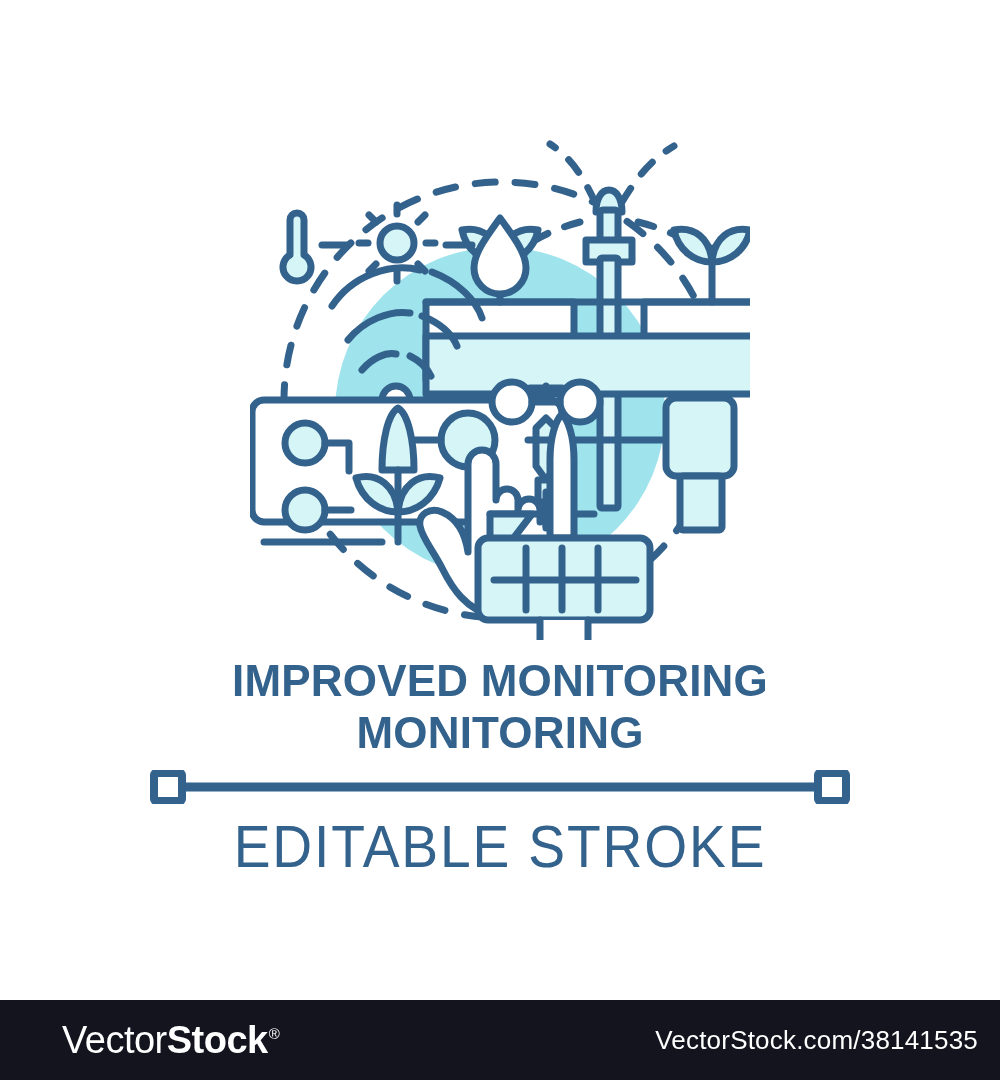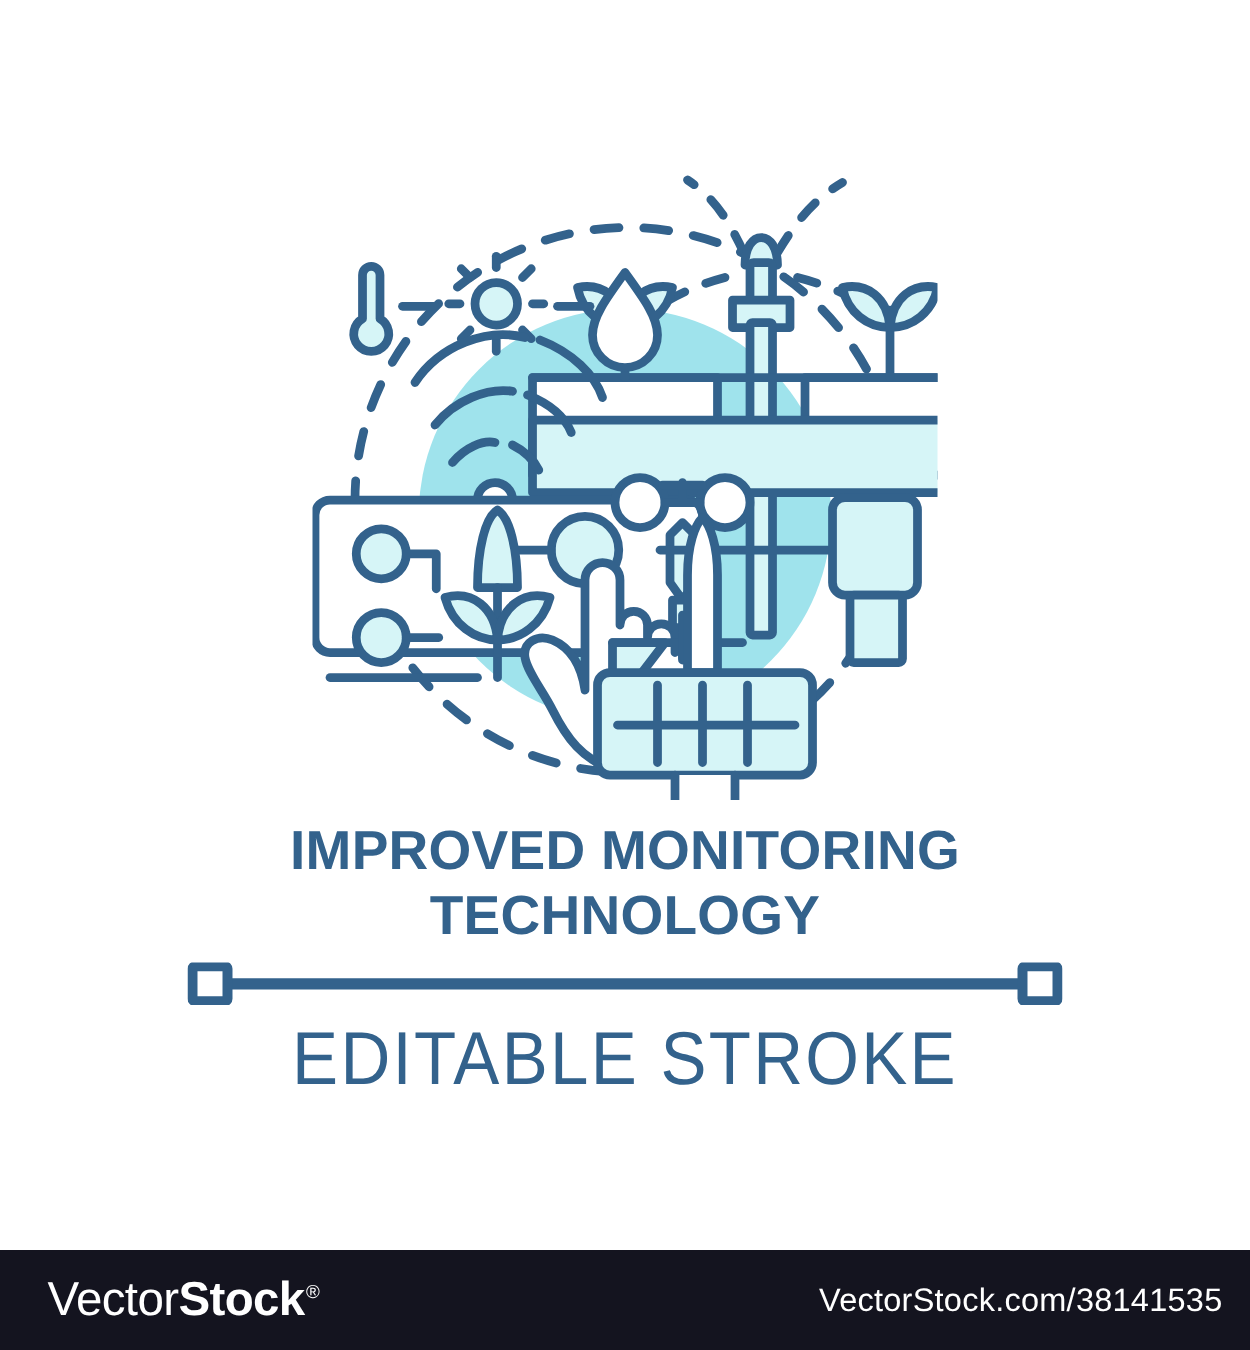--- a/index.html
+++ b/index.html
@@ -92,20 +92,21 @@
     align-items: center;
     justify-content: space-between;
     box-sizing: border-box;
     padding: 0 22px 0 38px;
   }
   #logo {
     display: flex;
     align-items: baseline;
     color: #ffffff;
     white-space: nowrap;
+    margin-left: 24px;
   }
   #logo .lo-light {
     font-family: "Liberation Sans", sans-serif;
     font-weight: 300;
     font-size: 38px;
     letter-spacing: -0.5px;
   }
   #logo .lo-bold {
     font-family: "Liberation Sans", sans-serif;
     font-weight: bold;
@@ -280,21 +281,21 @@
         <path class="st" d="M244 440 h142"></path>
         <path class="st" d="M276 408 v62 M312 408 v62 M348 408 v62"></path>
         <path class="stw" d="M290 480 v38 h-44 v22 h136 v-22 h-44 v-38"></path>
       </g>
 
     </svg>
   </div>
 
   <div id="title-block">
     <div class="title-line">IMPROVED MONITORING</div>
-    <div class="title-line">TECHNOLOGY</div>
+    <div class="title-line">MONITORING</div>
   </div>
 
   <div id="stroke-rule">
     <svg viewBox="0 0 700 34" xmlns="http://www.w3.org/2000/svg">
       <line x1="30" y1="17" x2="670" y2="17" stroke="#33628C" stroke-width="9"></line>
       <rect x="4" y="3" width="28" height="28" rx="2" fill="#FFFFFF" stroke="#33628C" stroke-width="8"></rect>
       <rect x="668" y="3" width="28" height="28" rx="2" fill="#FFFFFF" stroke="#33628C" stroke-width="8"></rect>
     </svg>
   </div>
 

